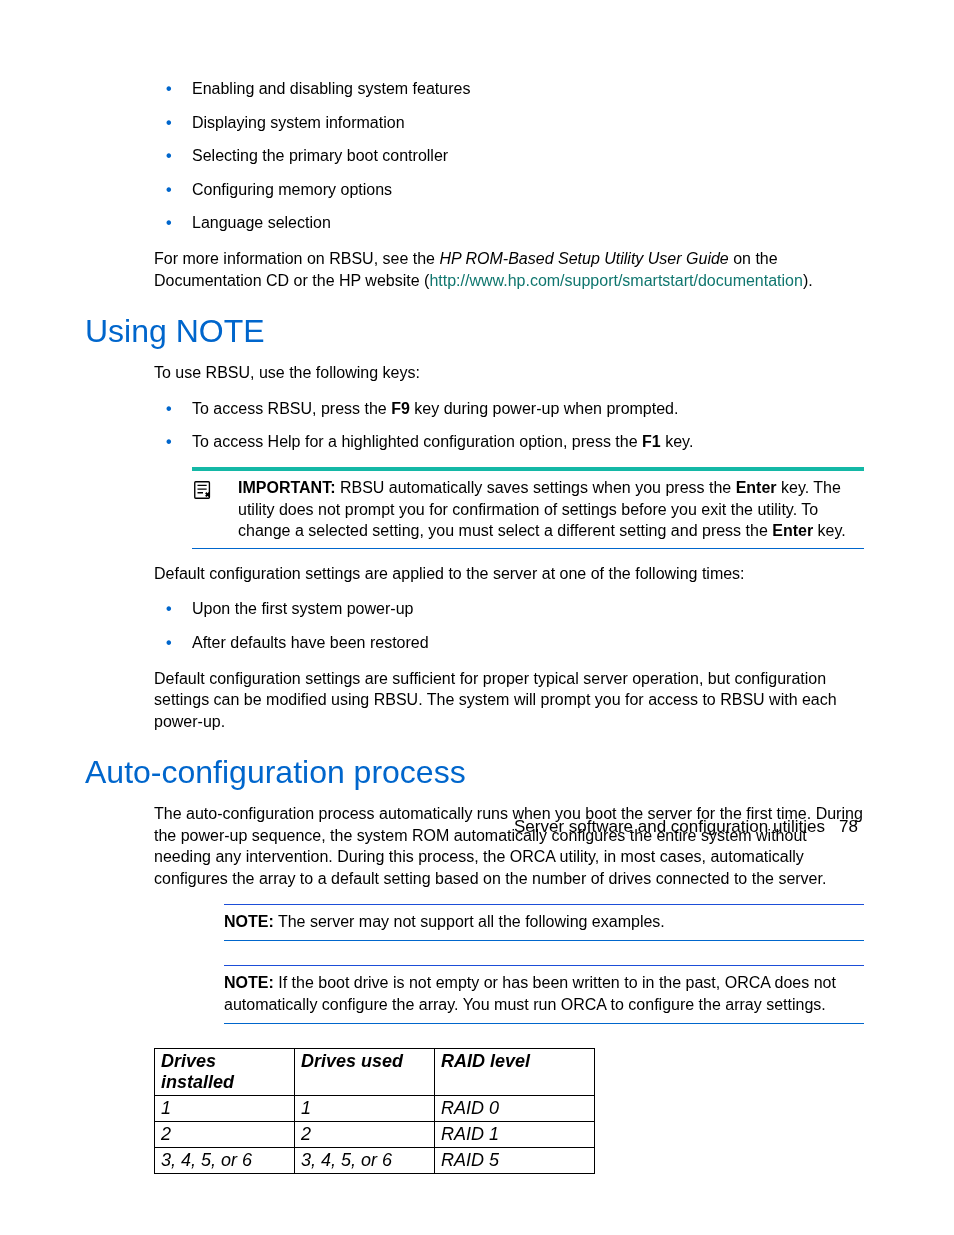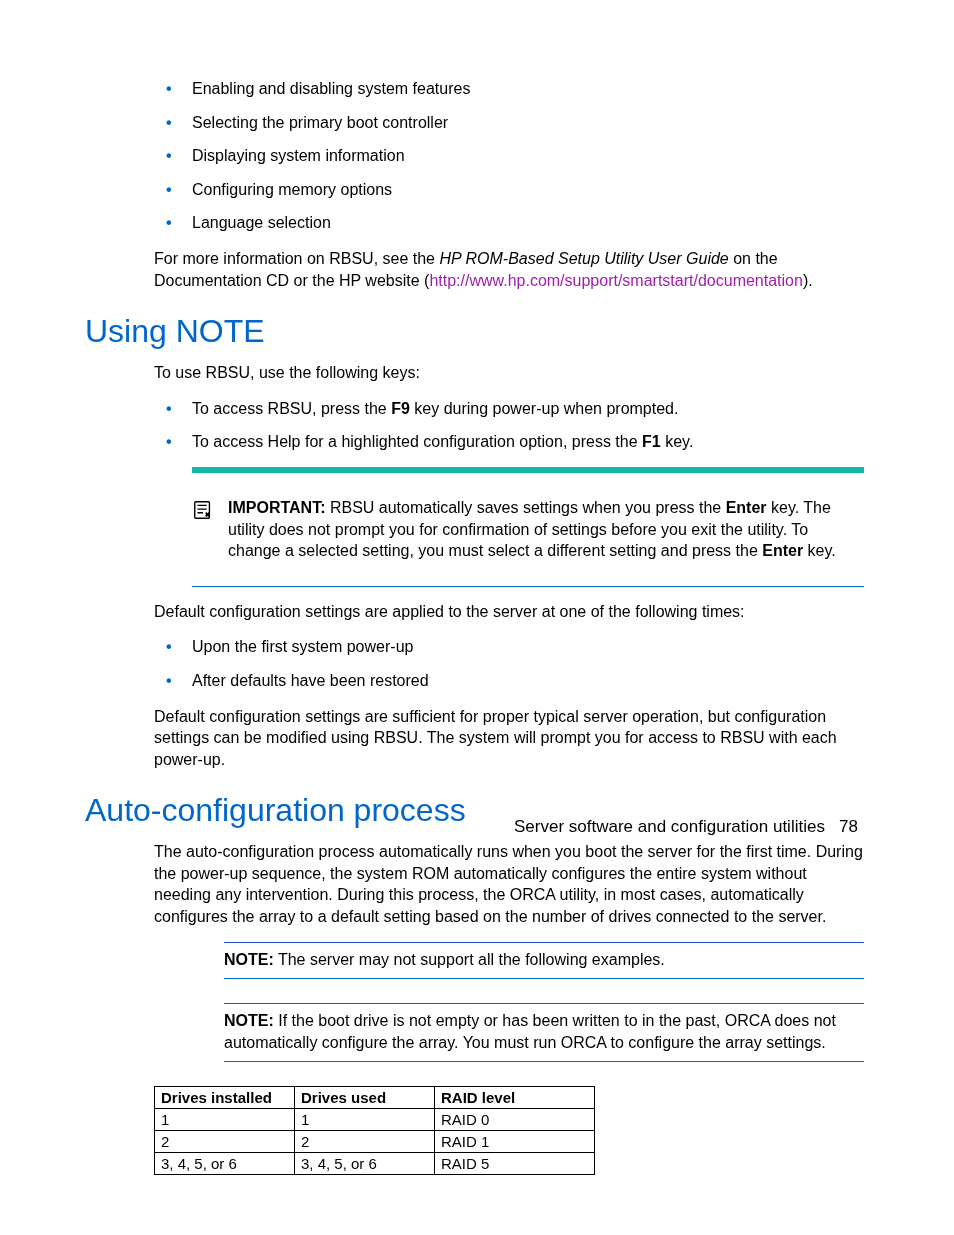--- a/index.html
+++ b/index.html
@@ -44,37 +44,37 @@
     font-size: 16px;
     font-weight: bold;
   }
   p.body {
     font-size: 16px;
     line-height: 1.35;
     margin: 0 0 14px 0;
   }
   .italic { font-style: italic; }
   a.link {
-    color: #a21caf;
+    color: #0f766e;
     text-decoration: none;
   }
   h2.section {
     font-family: Arial, Helvetica, sans-serif;
     font-weight: normal;
     color: #0066cc;
     font-size: 32px;
     margin: 22px 0 12px -5px;
   }
   .important-box {
-    border-top: 6px solid #14b8a6;
+    border-top: 4px solid #14b8a6;
     border-bottom: 1px solid #0066cc;
-    padding: 24px 0;
+    padding: 6px 0;
     margin: 0 0 14px 38px;
     display: flex;
-    gap: 14px;
+    gap: 24px;
   }
   .important-icon {
     flex: 0 0 22px;
     padding-top: 2px;
   }
   .important-text {
     font-size: 16px;
     line-height: 1.35;
   }
   .note-box {
@@ -90,44 +90,45 @@
   .bold { font-weight: bold; }
   table.data {
     border-collapse: collapse;
     margin: 0 0 0 0;
     width: 440px;
     table-layout: fixed;
   }
   table.data th, table.data td {
     border: 1px solid #000;
     padding: 2px 6px;
-    font-size: 15px;
+    font-size: 18px;
     text-align: left;
     vertical-align: top;
+    font-style: italic;
   }
   table.data th {
     font-weight: bold;
   }
   .footer {
     position: absolute;
     bottom: 64px;
     right: 96px;
     font-size: 17px;
   }
 </style>
 </head>
 <body>
 
 <div class="page">
 
   <div class="body-indent">
     <ul class="bullets">
       <li>Enabling and disabling system features</li>
+      <li>Displaying system information</li>
       <li>Selecting the primary boot controller</li>
-      <li>Displaying system information</li>
       <li>Configuring memory options</li>
       <li>Language selection</li>
     </ul>
     <p class="body">
       <span>For more information on RBSU, see the </span><span class="italic">HP ROM-Based Setup Utility User Guide</span><span> on the Documentation CD or the HP website (</span><a class="link">http://www.hp.com/support/smartstart/documentation</a><span>).</span>
     </p>
   </div>
 
   <h2 class="section">Using NOTE</h2>
   <div class="body-indent">

